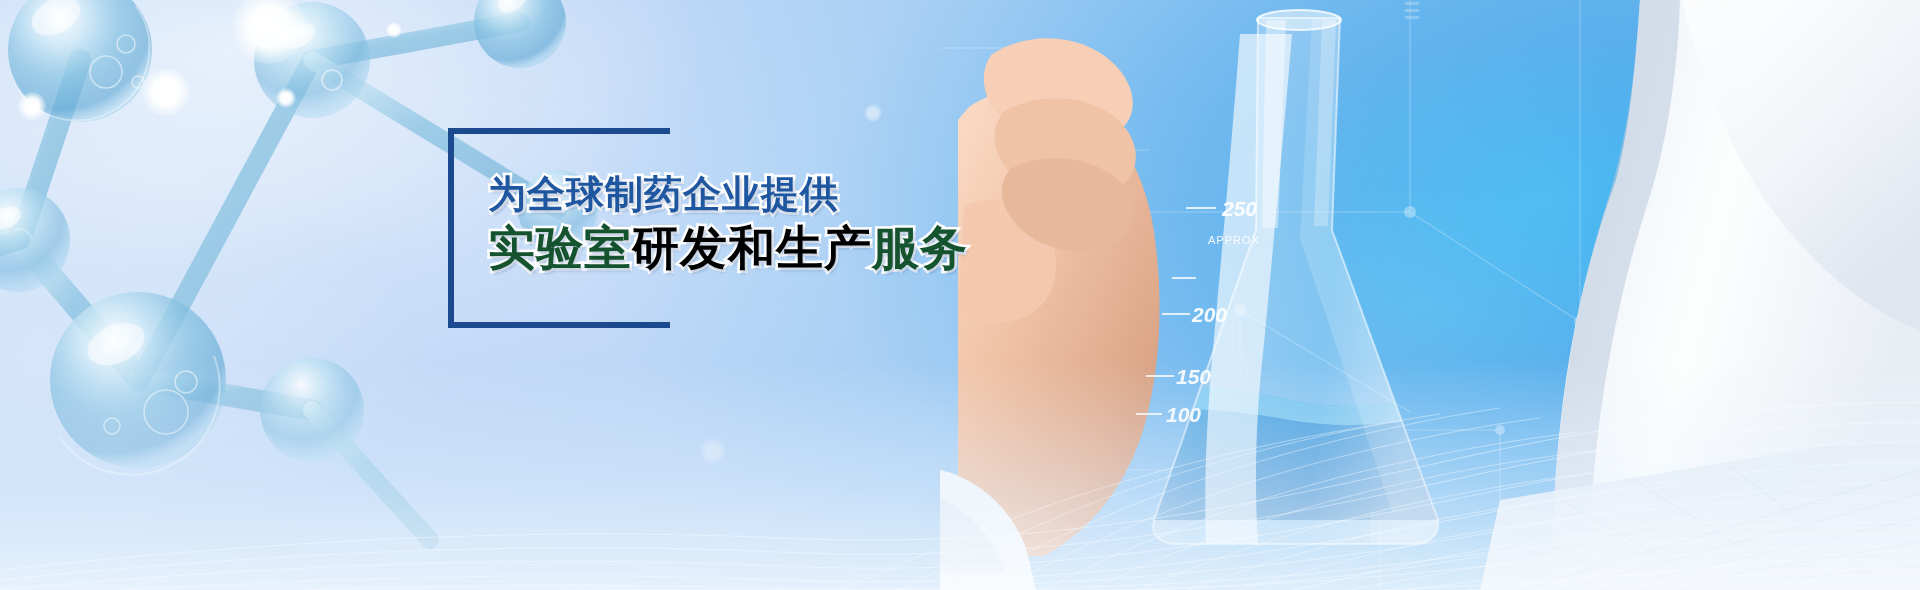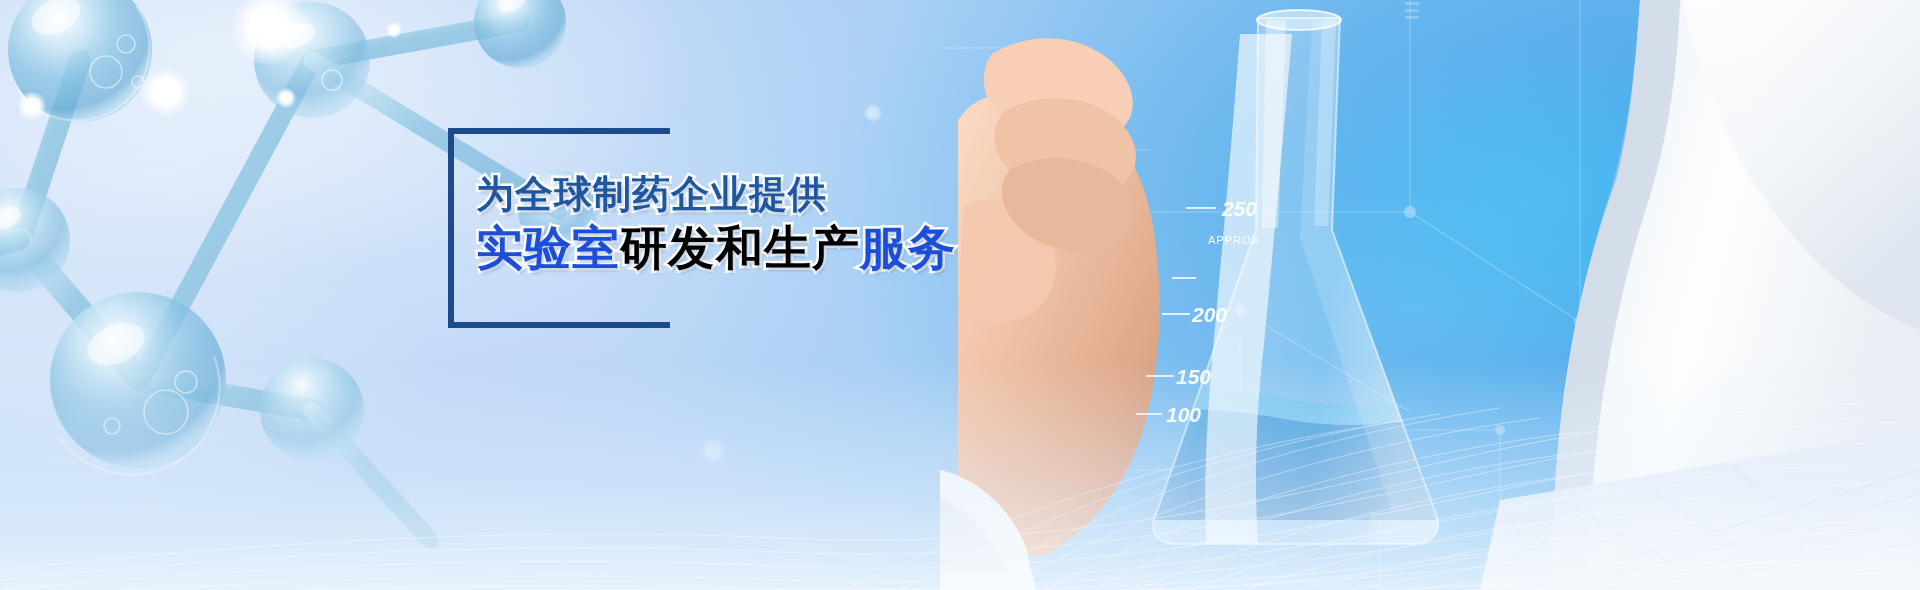--- a/index.html
+++ b/index.html
@@ -72,21 +72,21 @@
   .frame::after{
     content:""; position:absolute; left:100%; top:-6px; width:104px; height:6px;
     background:#1b4a8f;
   }
   .frame::before{
     content:""; position:absolute; left:100%; bottom:-6px; width:104px; height:6px;
     background:#1b4a8f;
   }
 
   .lines{
-    position:absolute; left:28px; top:44px;
+    position:absolute; left:40px; top:44px;
     width:520px;
   }
   .line{
     white-space:nowrap;
     font-weight:bold;
     letter-spacing:1px;
     line-height:1.18;
   }
   .line1{
     font-size:38px;
@@ -95,21 +95,21 @@
     paint-order:stroke fill;
     text-shadow:2px 3px 3px rgba(40,80,140,.28);
   }
   .line2{
     font-size:47px;
     margin-top:3px;
     -webkit-text-stroke:5px #ffffff;
     paint-order:stroke fill;
     text-shadow:2px 3px 3px rgba(40,80,140,.28);
   }
-  .t-blue{ color:#1d4ed8; }
+  .t-blue{ color:#14532d; }
   .t-gold{ color:#000000; }
 </style>
 </head>
 <body>
 
 <div class="banner">
 
   <div class="bg-base"></div>
   <div class="bg-right"></div>
   <div class="bg-cyanglow"></div>

